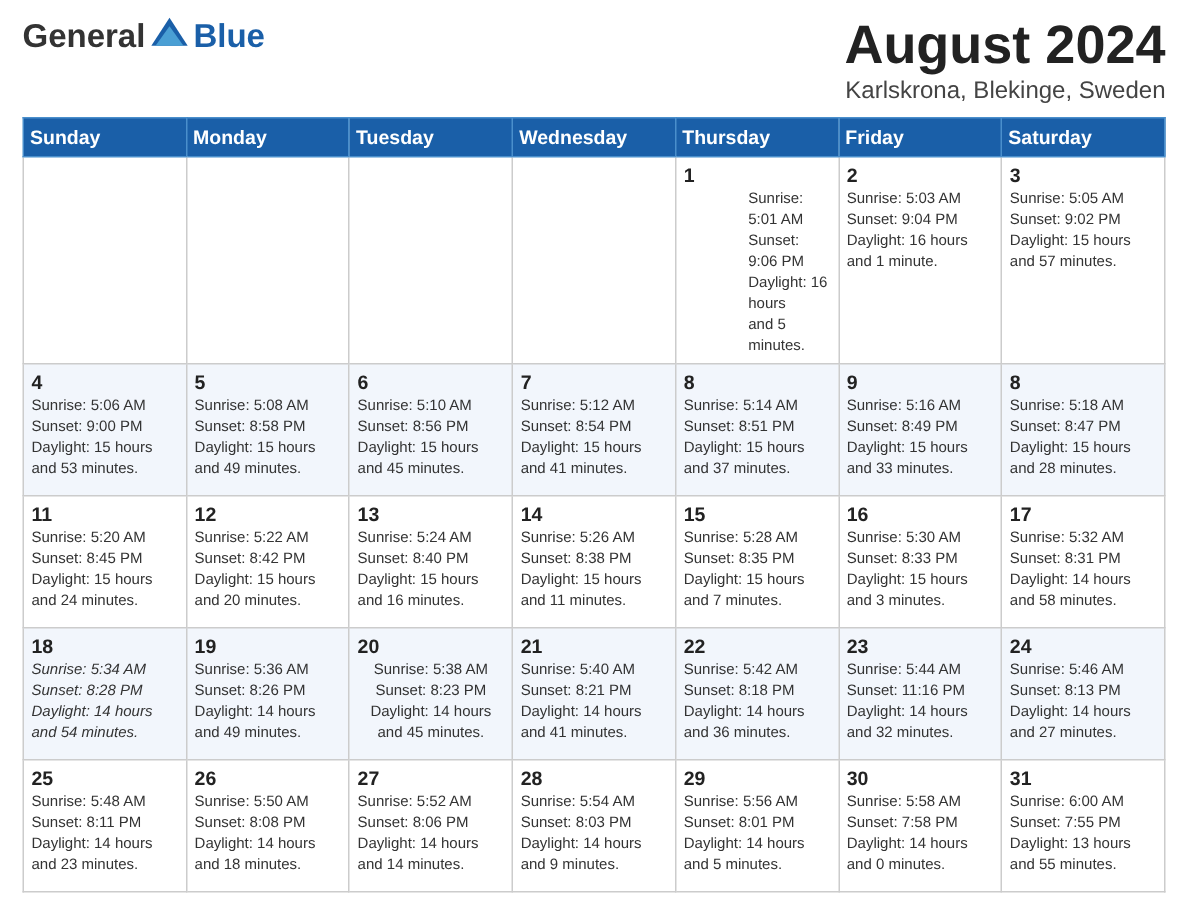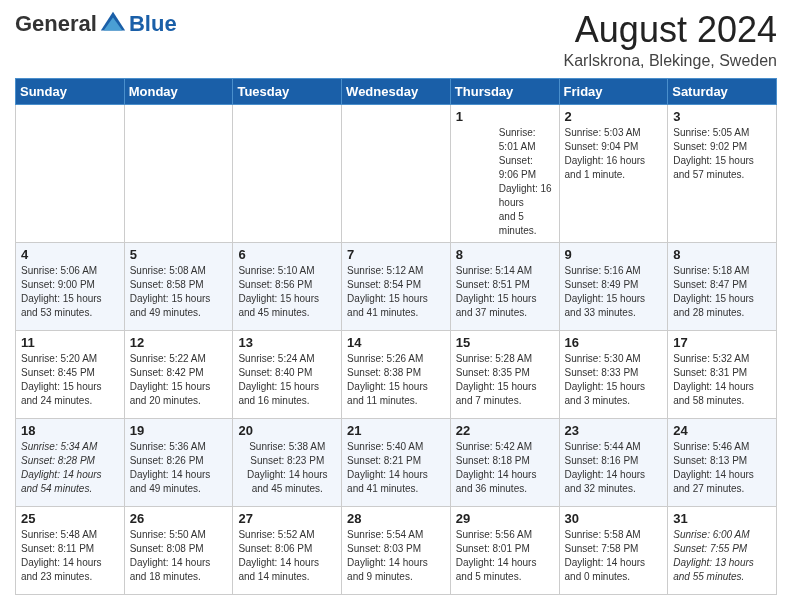--- a/index.html
+++ b/index.html
@@ -37,21 +37,21 @@
     .logo-icon {
       width: 28px;
       height: 28px;
       margin: 0 2px;
     }
     .title-block {
       text-align: right;
     }
     .month-title {
       font-size: 36px;
-      font-weight: normal;
+      font-weight: bold;
       color: #222;
       line-height: 1.1;
       margin-left: 18px;
     }
     .location {
       font-size: 16px;
       color: #444;
       margin-top: 2px;
     }
     .calendar {
@@ -290,21 +290,21 @@
         <td>
           <span class="day-number">22</span>
           <div class="day-info" style="white-space: pre-line;">Sunrise: 5:42 AM
 Sunset: 8:18 PM
 Daylight: 14 hours
 and 36 minutes.</div>
         </td>
         <td>
           <span class="day-number">23</span>
           <div class="day-info" style="white-space: pre-line;">Sunrise: 5:44 AM
-Sunset: 8:16 PM
+Sunset: 11:16 PM
 Daylight: 14 hours
 and 32 minutes.</div>
         </td>
         <td>
           <span class="day-number">24</span>
           <div class="day-info" style="white-space: pre-line;">Sunrise: 5:46 AM
 Sunset: 8:13 PM
 Daylight: 14 hours
 and 27 minutes.</div>
         </td>
@@ -347,20 +347,20 @@
         </td>
         <td>
           <span class="day-number">30</span>
           <div class="day-info" style="white-space: pre-line;">Sunrise: 5:58 AM
 Sunset: 7:58 PM
 Daylight: 14 hours
 and 0 minutes.</div>
         </td>
         <td>
           <span class="day-number">31</span>
-          <div class="day-info" style="white-space: pre-line; font-style: italic;">Sunrise: 6:00 AM
+          <div class="day-info" style="white-space: pre-line;">Sunrise: 6:00 AM
 Sunset: 7:55 PM
 Daylight: 13 hours
 and 55 minutes.</div>
         </td>
       </tr>
     </tbody>
 </table>
 
 </body></html>

